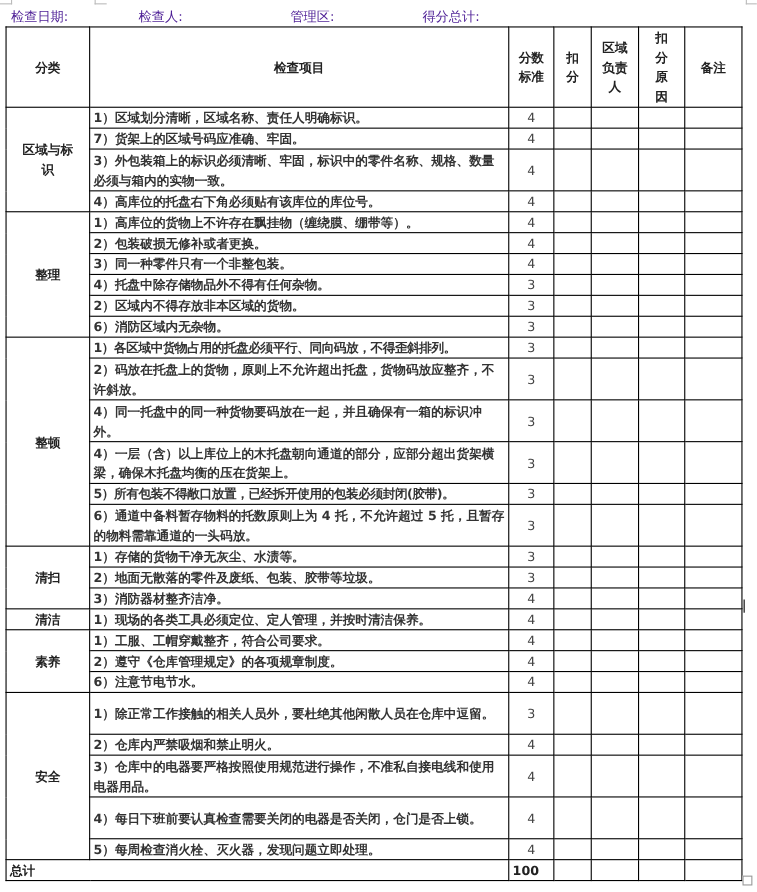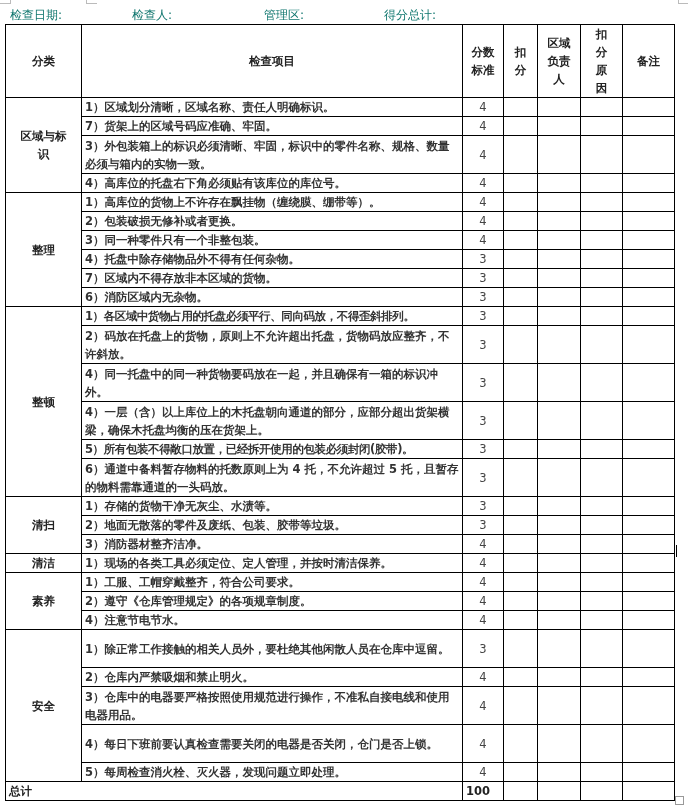--- a/index.html
+++ b/index.html
@@ -1,38 +1,38 @@
 <!DOCTYPE html>
 <html><head>
 <meta charset="utf-8">
 <style>
   html, body { margin: 0; padding: 0; background: #ffffff; }
   body { width: 688px; height: 811px; position: relative; overflow: hidden;
          font-family: "DejaVu Sans", "Liberation Sans", sans-serif; color: #222; }
-  .meta-line { position: absolute; top: 7px; left: 0; width: 688px; height: 16px; font-size: 12px; color: #0f766e; }
+  .meta-line { position: absolute; top: 7px; left: 0; width: 688px; height: 16px; font-size: 12px; color: #4c1d95; }
   .meta-line span { position: absolute; top: 0; white-space: nowrap; }
   .corner-mark { position: absolute; border-color: #bbb; border-style: solid; width: 10px; height: 6px; }
   table.sheet { position: absolute; left: 5px; top: 24px; border-collapse: collapse; table-layout: fixed; width: 669px; }
   table.sheet td, table.sheet th { border: 1px solid #000; padding: 0 3px; font-size: 11.5px; line-height: 18px; vertical-align: middle; }
   th { font-weight: bold; text-align: center; font-size: 12px; line-height: 17px; }
   td.cat { font-weight: bold; text-align: center; font-size: 12.5px; }
   td.item { text-align: left; padding-left: 6px; color: #333; font-weight: bold; }
   td.score { text-align: center; color: #444; font-size: 11px; }
   tr.r1 td { height: 18px; }
   tr.r2 td { height: 37px; }
   tr.total td { height: 18px; font-weight: bold; }
   .right-tick { position: absolute; left: 676px; top: 545px; width: 1px; height: 12px; background: #000; }
   .resize-handle { position: absolute; left: 675px; top: 796px; width: 7px; height: 7px; border: 1px solid #999; background: #fff; }
 </style>
 </head>
 <body>
 
 <div class="meta-line">
   <span style="left:10px">检查日期:</span>
-  <span style="left:132px">检查人:</span>
+  <span style="left:126px">检查人:</span>
   <span style="left:264px">管理区:</span>
   <span style="left:384px">得分总计:</span>
 </div>
 
 <div class="corner-mark" style="left:0;top:-3px;border-width:0 1px 1px 0;"></div>
 <div class="corner-mark" style="left:86px;top:-3px;border-width:0 0 1px 1px;"></div>
 <div class="corner-mark" style="left:678px;top:-3px;border-width:0 0 1px 1px;"></div>
 
 <table class="sheet">
   <colgroup>
@@ -118,21 +118,21 @@
     </tr>
     <tr class="r1">
       <td class="item">4）托盘中除存储物品外不得有任何杂物。</td>
       <td class="score">3</td>
       <td></td>
         <td></td>
         <td></td>
         <td></td>
     </tr>
     <tr class="r1">
-      <td class="item">7）区域内不得存放非本区域的货物。</td>
+      <td class="item">2）区域内不得存放非本区域的货物。</td>
       <td class="score">3</td>
       <td></td>
         <td></td>
         <td></td>
         <td></td>
     </tr>
     <tr class="r1">
       <td class="item">6）消防区域内无杂物。</td>
       <td class="score">3</td>
       <td></td>
@@ -238,21 +238,21 @@
     </tr>
     <tr class="r1">
       <td class="item">2）遵守《仓库管理规定》的各项规章制度。</td>
       <td class="score">4</td>
       <td></td>
         <td></td>
         <td></td>
         <td></td>
     </tr>
     <tr class="r1">
-      <td class="item">4）注意节电节水。</td>
+      <td class="item">6）注意节电节水。</td>
       <td class="score">4</td>
       <td></td>
         <td></td>
         <td></td>
         <td></td>
     </tr>
 
     <tr class="r2">
       <td class="cat" rowspan="5">安全</td>
       <td class="item">1）除正常工作接触的相关人员外，要杜绝其他闲散人员在仓库中逗留。</td>

